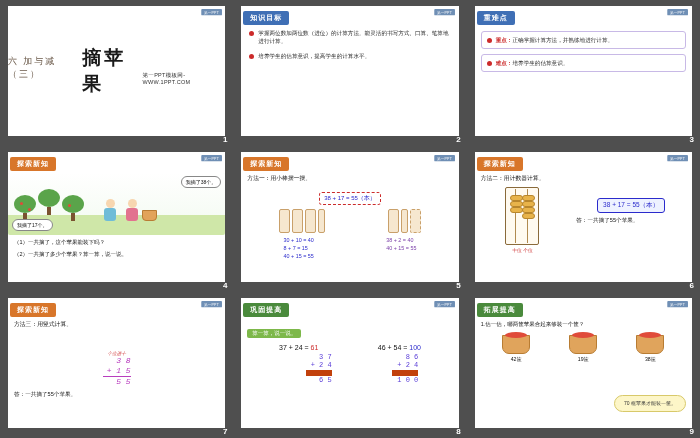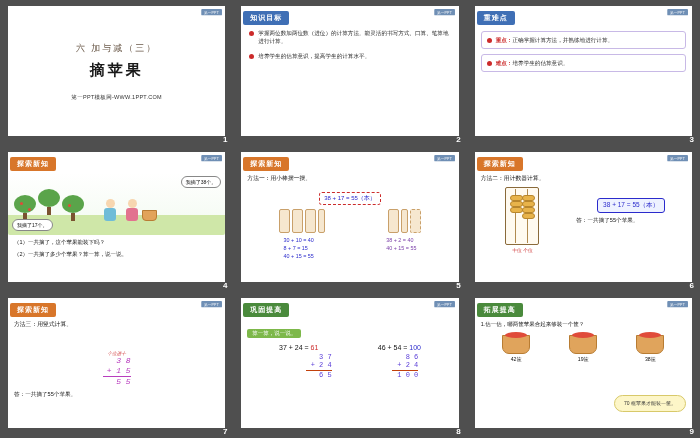--- a/index.html
+++ b/index.html
@@ -35,23 +35,23 @@
     padding:1px 3px;border-radius:1px;
     letter-spacing:.2px;
     transform:scale(.9);
     transform-origin:top right;
   }
   .pagenum{
     position:absolute;bottom:2px;right:6px;
     color:#ffffff;font-size:8px;font-weight:bold;
   }
   
-  .s1{display:flex;flex-direction:column;align-items:center;justify-content:center;}
+  .s1{display:flex;flex-direction:row;align-items:center;justify-content:center;}
   .s1 .unit{font-size:9px;color:#6b5a4a;letter-spacing:2px;margin-bottom:6px;font-family:"Liberation Serif",serif;}
-  .s1 .title{font-size:15px;font-weight:bold;color:#1a1a1a;letter-spacing:3px;font-family:"Liberation Serif",serif;}
+  .s1 .title{font-size:19px;font-weight:bold;color:#1a1a1a;letter-spacing:3px;font-family:"Liberation Serif",serif;}
   .s1 .src{font-size:5.5px;color:#333;margin-top:14px;letter-spacing:.3px;}
   
   .tab{
     display:inline-block;
     background:#3f6fb5;
     color:#fff;
     font-size:7px;
     padding:2px 7px;
     border-radius:2px;
     font-weight:bold;
@@ -122,21 +122,21 @@
   .carry{font-size:4.6px;color:#cc2b2b;text-align:center;}
   
   .exline{font-size:7px;color:#111;padding:4px 6px 0 6px;}
   .res-red{color:#cc2b2b;}
   .res-blue{color:#2b2bcc;}
   .vcols{display:flex;justify-content:space-around;padding:2px 10px 0 10px;margin-left:24px;}
   .vsmall{
     font-family:"Liberation Mono",monospace;
     font-size:7px;color:#5b3fd8;line-height:1.2;text-align:right;width:26px;
   }
-  .vsmall .line{border-bottom:1px solid #c2410c;}
+  .vsmall .line{border-bottom:6px solid #c2410c;}
   .flag{
     display:inline-block;background:#7db84a;color:#fff;font-size:5.5px;
     padding:1px 5px;border-radius:2px;
   }
   
   .basketrow{display:flex;justify-content:space-around;align-items:flex-end;padding:6px 8px 0 8px;}
   .bsk{text-align:center;}
   .bsk .bimg{width:26px;height:17px;background:#e0a45c;border:1px solid #b87c32;border-radius:0 0 7px 7px;margin:0 auto;position:relative;}
   .bsk .bimg:before{content:"";position:absolute;top:-4px;left:2px;right:2px;height:6px;border-radius:50%;background:#e04b3a;}
   .bsk .cap{font-size:5.2px;color:#111;margin-top:2px;}

